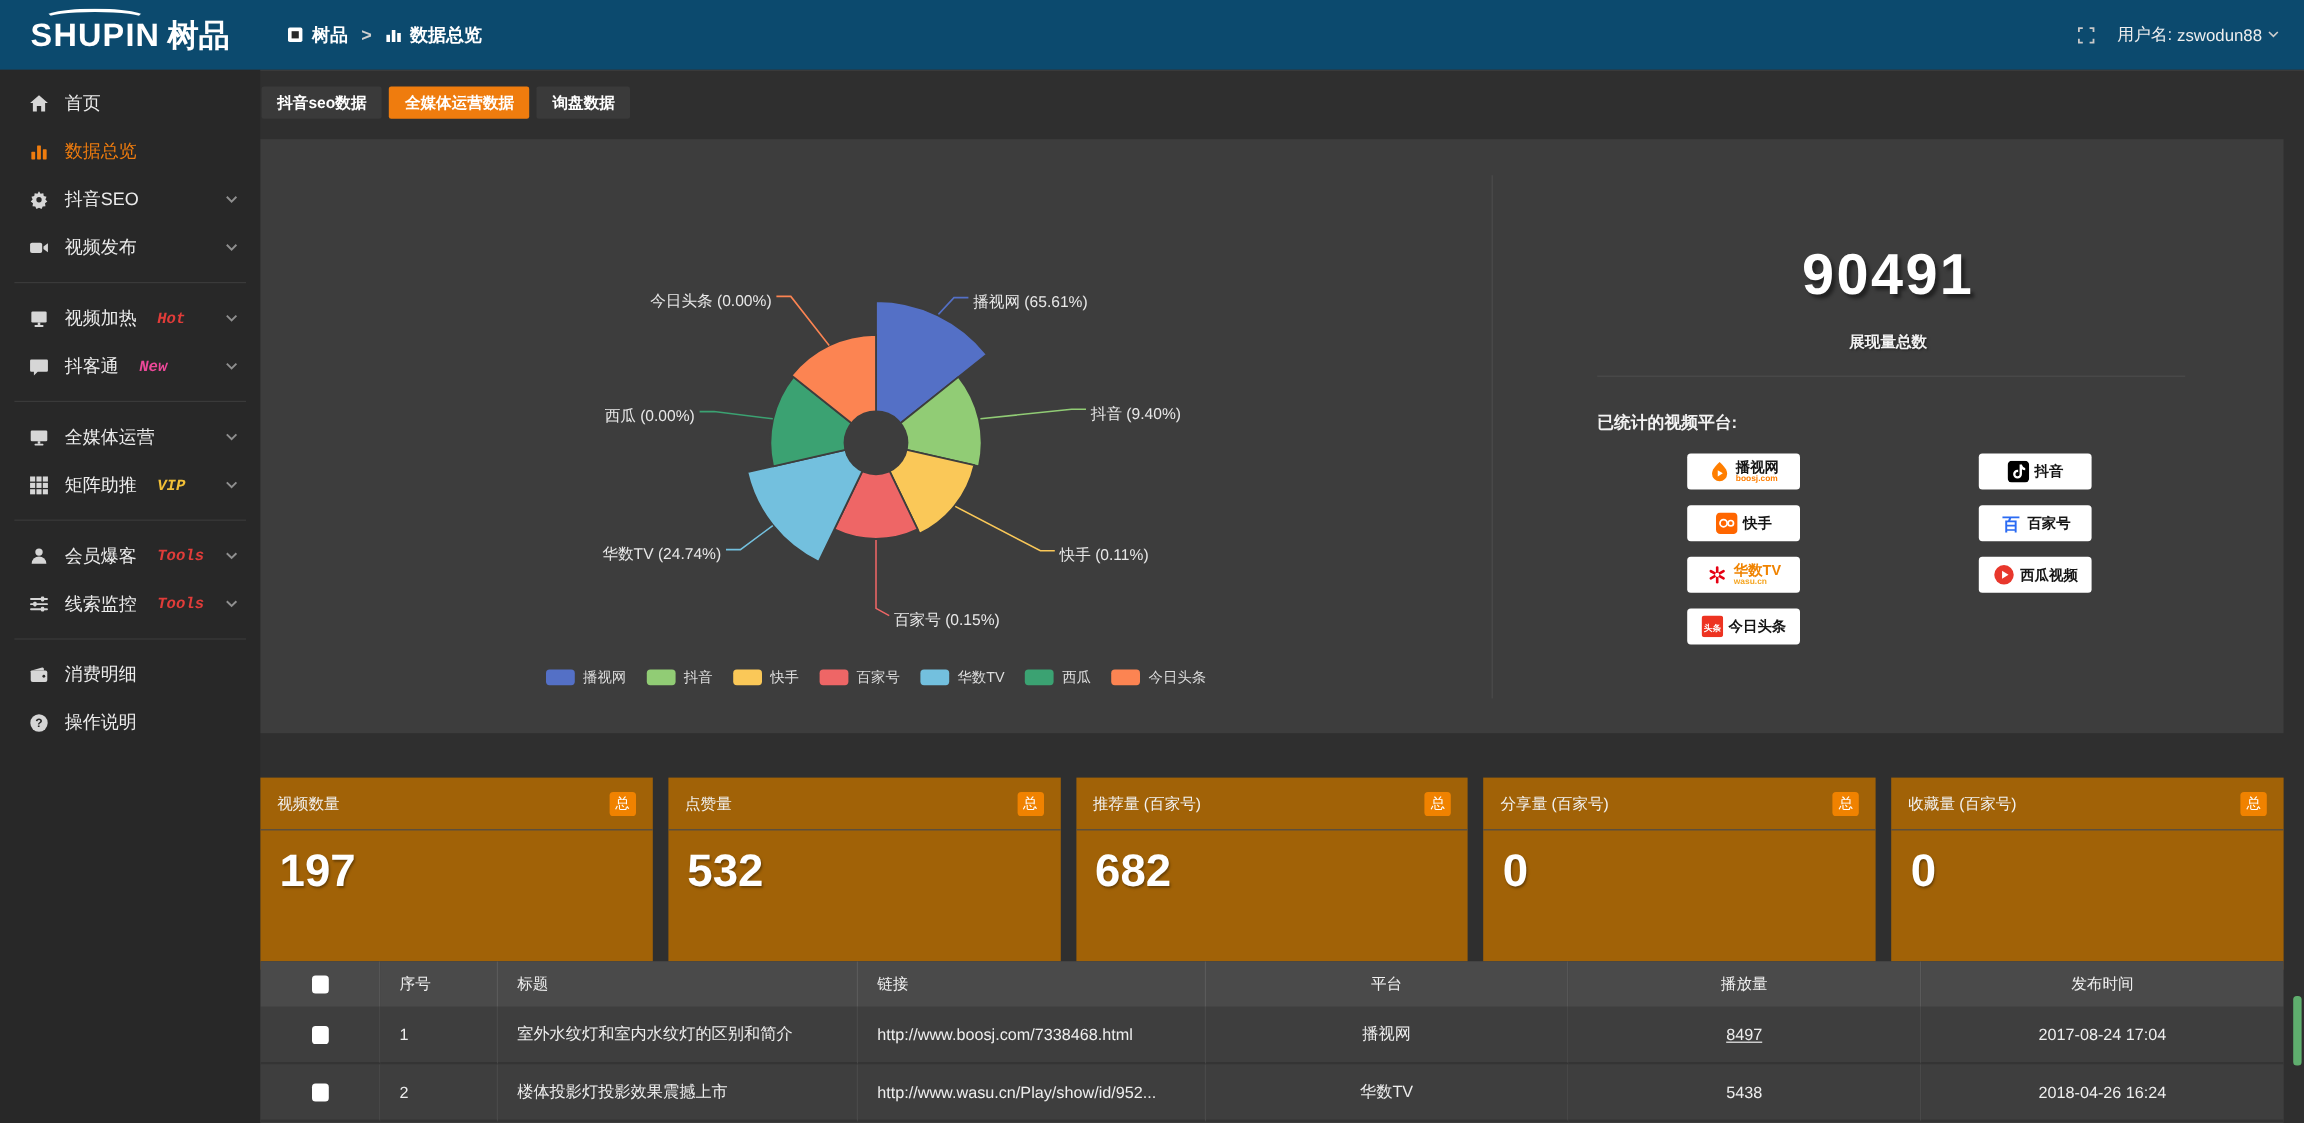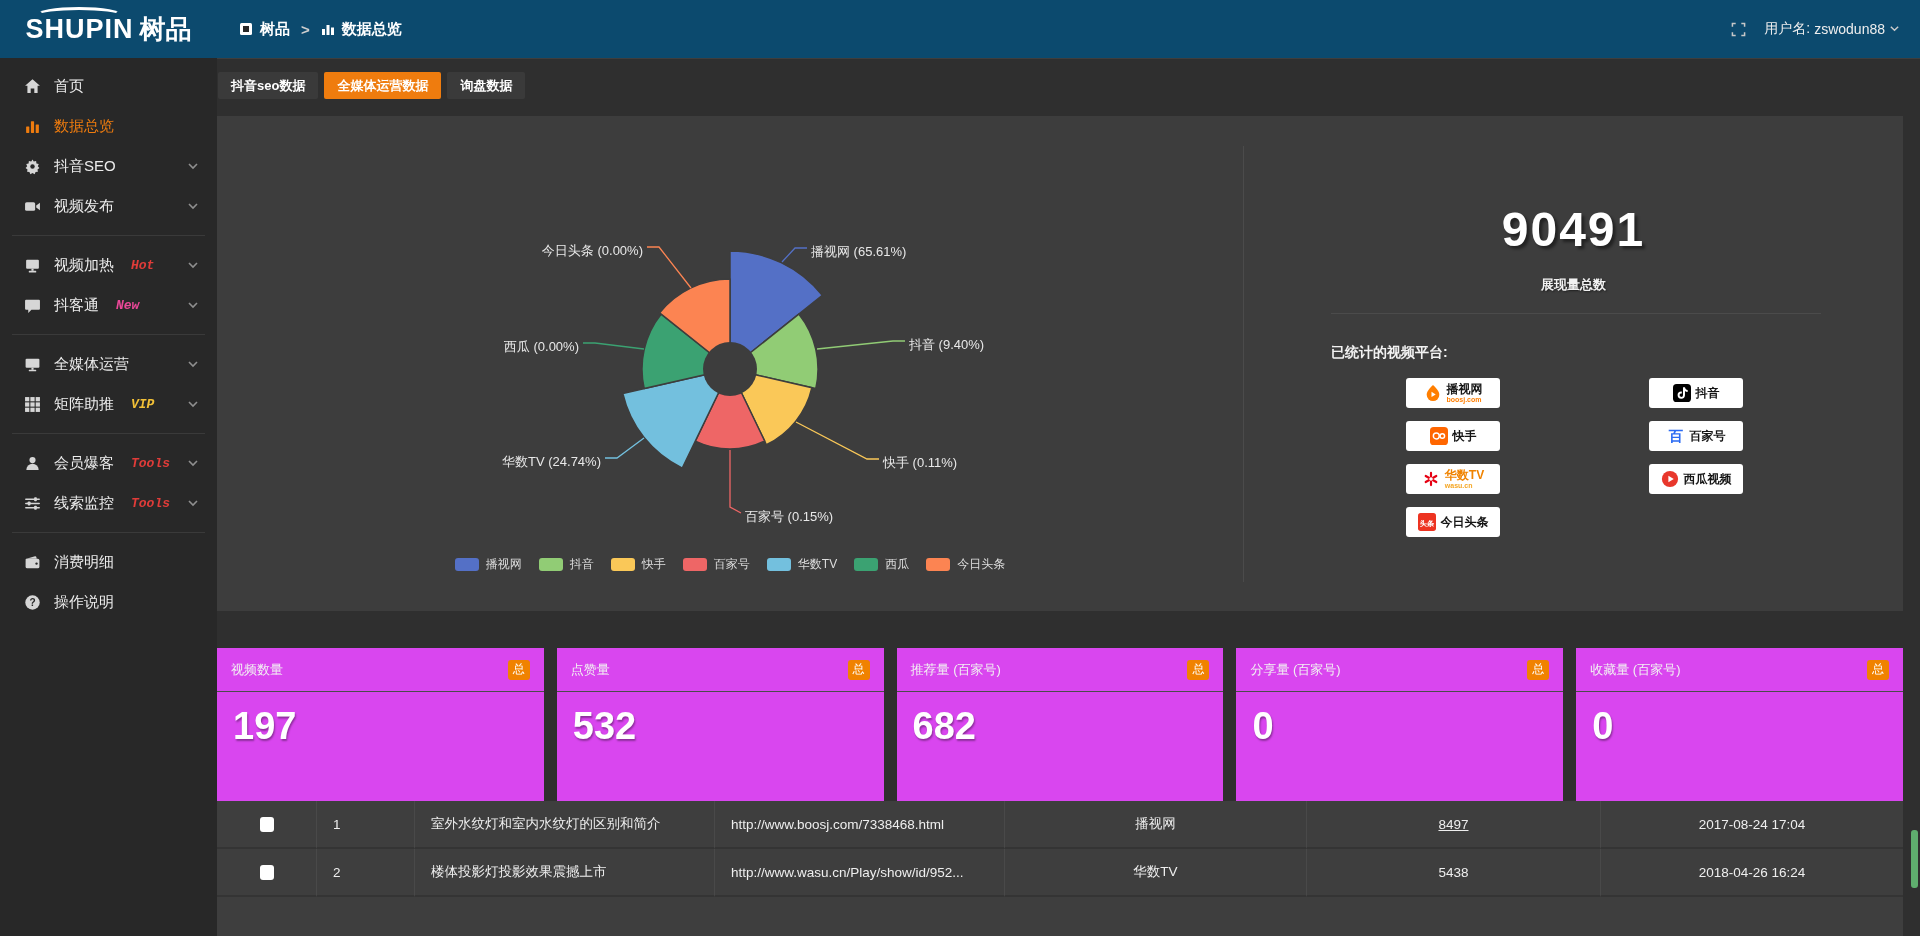--- a/index.html
+++ b/index.html
@@ -55,21 +55,21 @@
   .badge-col { position:absolute; top:262px; display:flex; flex-direction:column; gap:13px; }
   .badge-col.left { left:162px; } .badge-col.right { left:405px; }
   .pbadge { width:94px; height:30px; background:#fff; border-radius:3px; display:flex; align-items:center; justify-content:center; gap:5px; }
   .pbadge .pic svg { width:18px; height:18px; display:block; }
   .pbadge .ptxt { display:flex; flex-direction:column; line-height:1.05; }
   .pbadge .nm { font-size:12px; font-weight:bold; color:#151515; }
   .pbadge .sub { font-size:7px; font-weight:bold; }
 
   
   .cards { position:absolute; left:0; top:589px; width:1686px; display:flex; gap:13px; }
-  .card { flex:1; height:160px; background:#d946ef; }
+  .card { flex:1; height:160px; background:#a16207; }
   .card-head { height:44px; display:flex; align-items:center; padding:0 14px; border-bottom:1px solid #4b4b4b; font-size:13px; color:#f2f2f2; }
   .card-badge { margin-left:auto; min-width:22px; height:20px; padding:0 4px; background:#f08200; color:#fff; border-radius:3px; font-size:12px; display:flex; align-items:center; justify-content:center; }
   .card-val { padding:13px 16px; font-size:38px; font-weight:bold; color:#fff; text-shadow:1px 2px 2px rgba(0,0,0,.35); }
 
   
   .table { position:absolute; left:0; top:742px; width:1686px; height:136px; overflow:hidden; background:#3e3e3e; }
   .trow { display:flex; }
   .trow.head .c { height:38px; background:#4a4a4a; font-size:13px; color:#f0f0f0; border-right:1px solid rgba(255,255,255,.09); }
   .trow.body .c { height:48px; background:#3e3e3e; font-size:13.5px; color:#eee; border-right:1px solid rgba(255,255,255,.06); border-bottom:2px solid #343434; }
   .c { display:flex; align-items:center; padding:0 16px; }
@@ -487,20 +487,31 @@
       </div>
       <div class="card">
         <div class="card-head">
           <span>收藏量 (百家号)</span>
           <span class="card-badge">总</span>
         </div>
         <div class="card-val">0</div>
       </div>
     </div>
   <div class="table" id="table">
+      <div class="trow head">
+        <div class="c" style="width: 100px;">
+          <span class="cb"></span>
+        </div>
+        <div class="c" style="width: 98px;">序号</div>
+        <div class="c" style="width: 300px;">标题</div>
+        <div class="c" style="width: 290px;">链接</div>
+        <div class="c center" style="width: 302px;">平台</div>
+        <div class="c center" style="width: 294px;">播放量</div>
+        <div class="c center last" style="width: 302px;">发布时间</div>
+      </div>
       <div class="trow body">
         <div class="c" style="width: 100px;">
           <span class="cb"></span>
         </div>
         <div class="c" style="width: 98px;">1</div>
         <div class="c org" style="width: 300px;">室外水纹灯和室内水纹灯的区别和简介</div>
         <div class="c org" style="width: 290px;">http://www.boosj.com/7338468.html</div>
         <div class="c center" style="width: 302px;">播视网</div>
         <div class="c center" style="width: 294px; text-decoration: underline;">8497</div>
         <div class="c center last" style="width: 302px;">2017-08-24 17:04</div>

